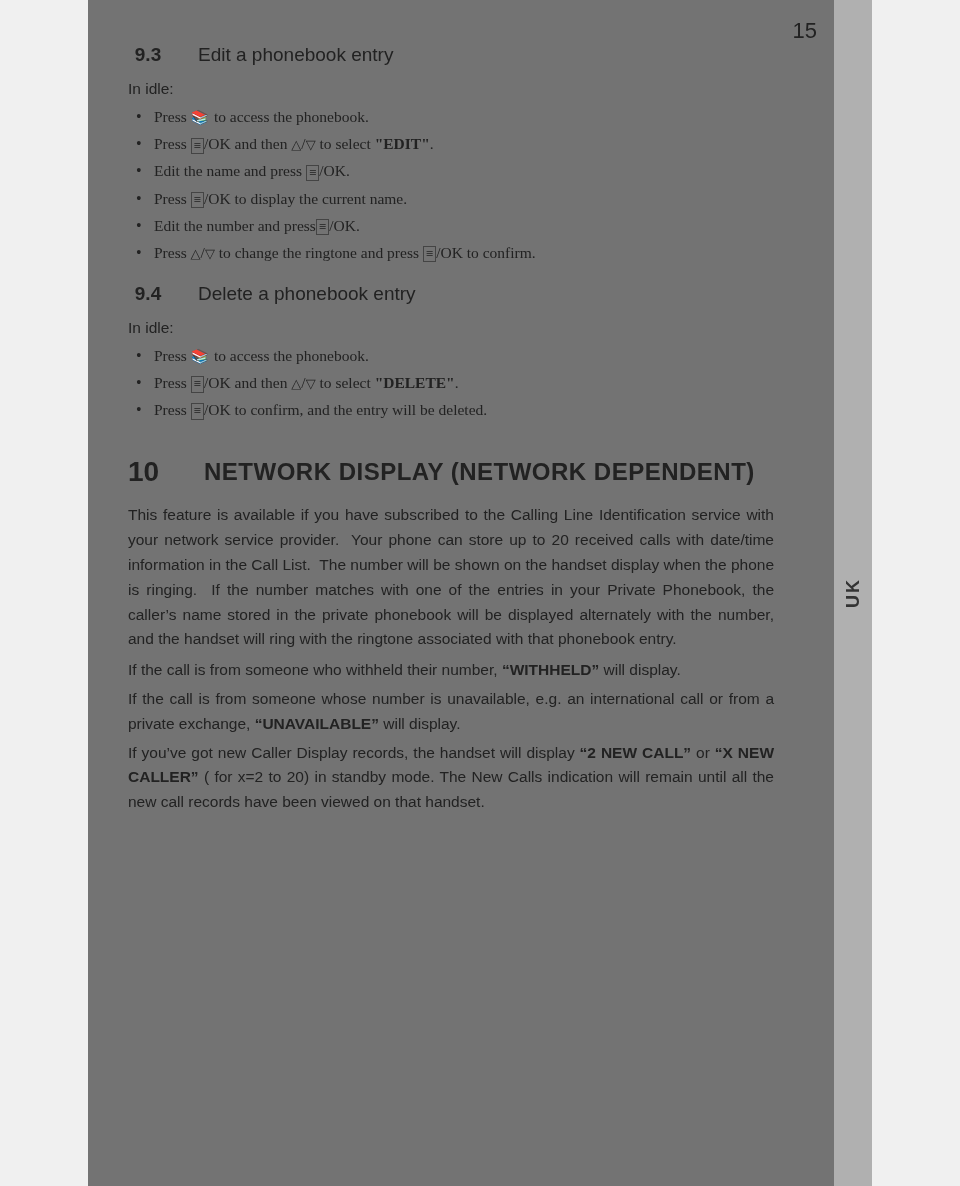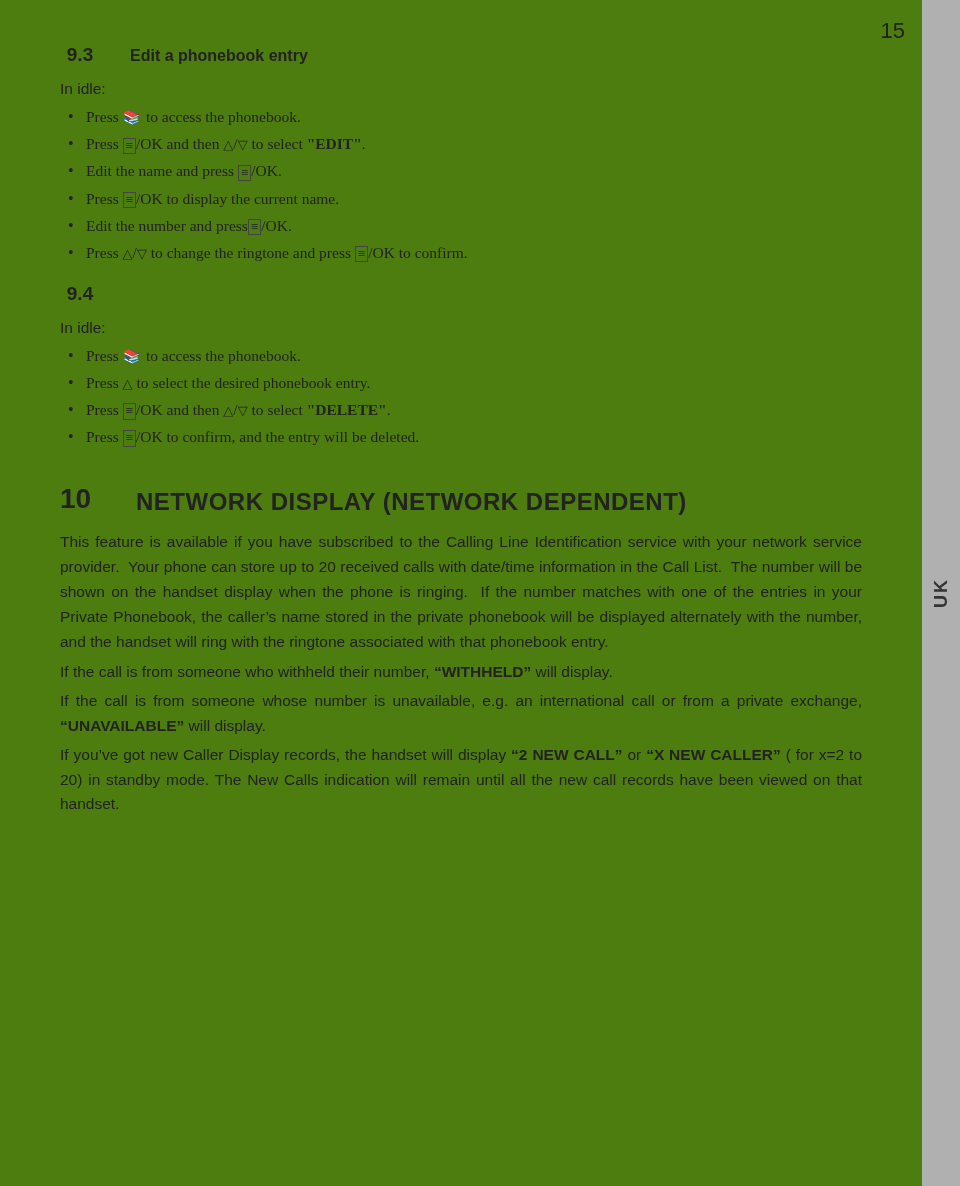--- a/index.html
+++ b/index.html
@@ -11,26 +11,25 @@
     body {
       background: #f0f0f0;
       display: flex;
       justify-content: center;
       align-items: flex-start;
       min-height: 100vh;
       font-family: Arial, Helvetica, sans-serif;
     }
 
     .page-container {
-      width: 960px;
+      width: 784px;
       min-height: 1186px;
-      background: #4d7c0f;
+      background: #737373;
       position: relative;
       display: flex;
-      padding-left: 20px;
     }
 
     .side-tab {
       width: 38px;
       background: #b0b0b0;
       display: flex;
       align-items: center;
       justify-content: center;
       flex-shrink: 0;
       position: absolute;
@@ -74,22 +73,22 @@
     }
 
     .section-number {
       font-size: 19px;
       font-weight: bold;
       margin-right: 30px;
       min-width: 40px;
     }
 
     .section-title {
-      font-size: 16px;
-      font-weight: bold;
+      font-size: 19px;
+      font-weight: normal;
     }
 
     .in-idle {
       margin-bottom: 4px;
       margin-top: 4px;
       font-size: 15.5px;
     }
 
     .bullet-list {
       list-style: none;
@@ -142,21 +141,21 @@
     .section-gap {
       margin-bottom: 14px;
     }
 
     .section-gap-large {
       margin-bottom: 28px;
     }
 
     .section-10-header {
       display: flex;
-      align-items: flex-end;
+      align-items: center;
       margin-bottom: 10px;
       margin-top: 14px;
     }
 
     .section-10-number {
       font-size: 28px;
       font-weight: bold;
       margin-right: 40px;
       min-width: 36px;
     }
@@ -206,25 +205,25 @@
         <li>Edit the name and press <span class="icon-menu">≡</span>/OK.</li>
         <li>Press <span class="icon-menu">≡</span>/OK to display the current name.</li>
         <li>Edit the number and press<span class="icon-menu">≡</span>/OK.</li>
         <li>Press <span class="icon-up">△</span>/<span class="icon-down">▽</span> to change the ringtone and press <span class="icon-menu">≡</span>/OK to confirm.</li>
       </ul>
     </div>
 
     <div class="section-gap-large">
       <div class="section-header">
         <span class="section-number">9.4</span>
+        <span class="section-title">Delete a phonebook entry</span>
       </div>
       <div class="in-idle">In idle:</div>
       <ul class="bullet-list">
         <li>Press <span class="icon-book">📚</span> to access the phonebook.</li>
-        <li>Press <span class="icon-up">△</span> to select the desired phonebook entry.</li>
         <li>Press <span class="icon-menu">≡</span>/OK and then <span class="icon-up">△</span>/<span class="icon-down">▽</span> to select <strong>"DELETE"</strong>.</li>
         <li>Press <span class="icon-menu">≡</span>/OK to confirm, and the entry will be deleted.</li>
       </ul>
     </div>
 
     <div>
       <div class="section-10-header">
         <span class="section-10-number">10</span>
         <span class="section-10-title">NETWORK DISPLAY (NETWORK DEPENDENT)</span>
       </div>

